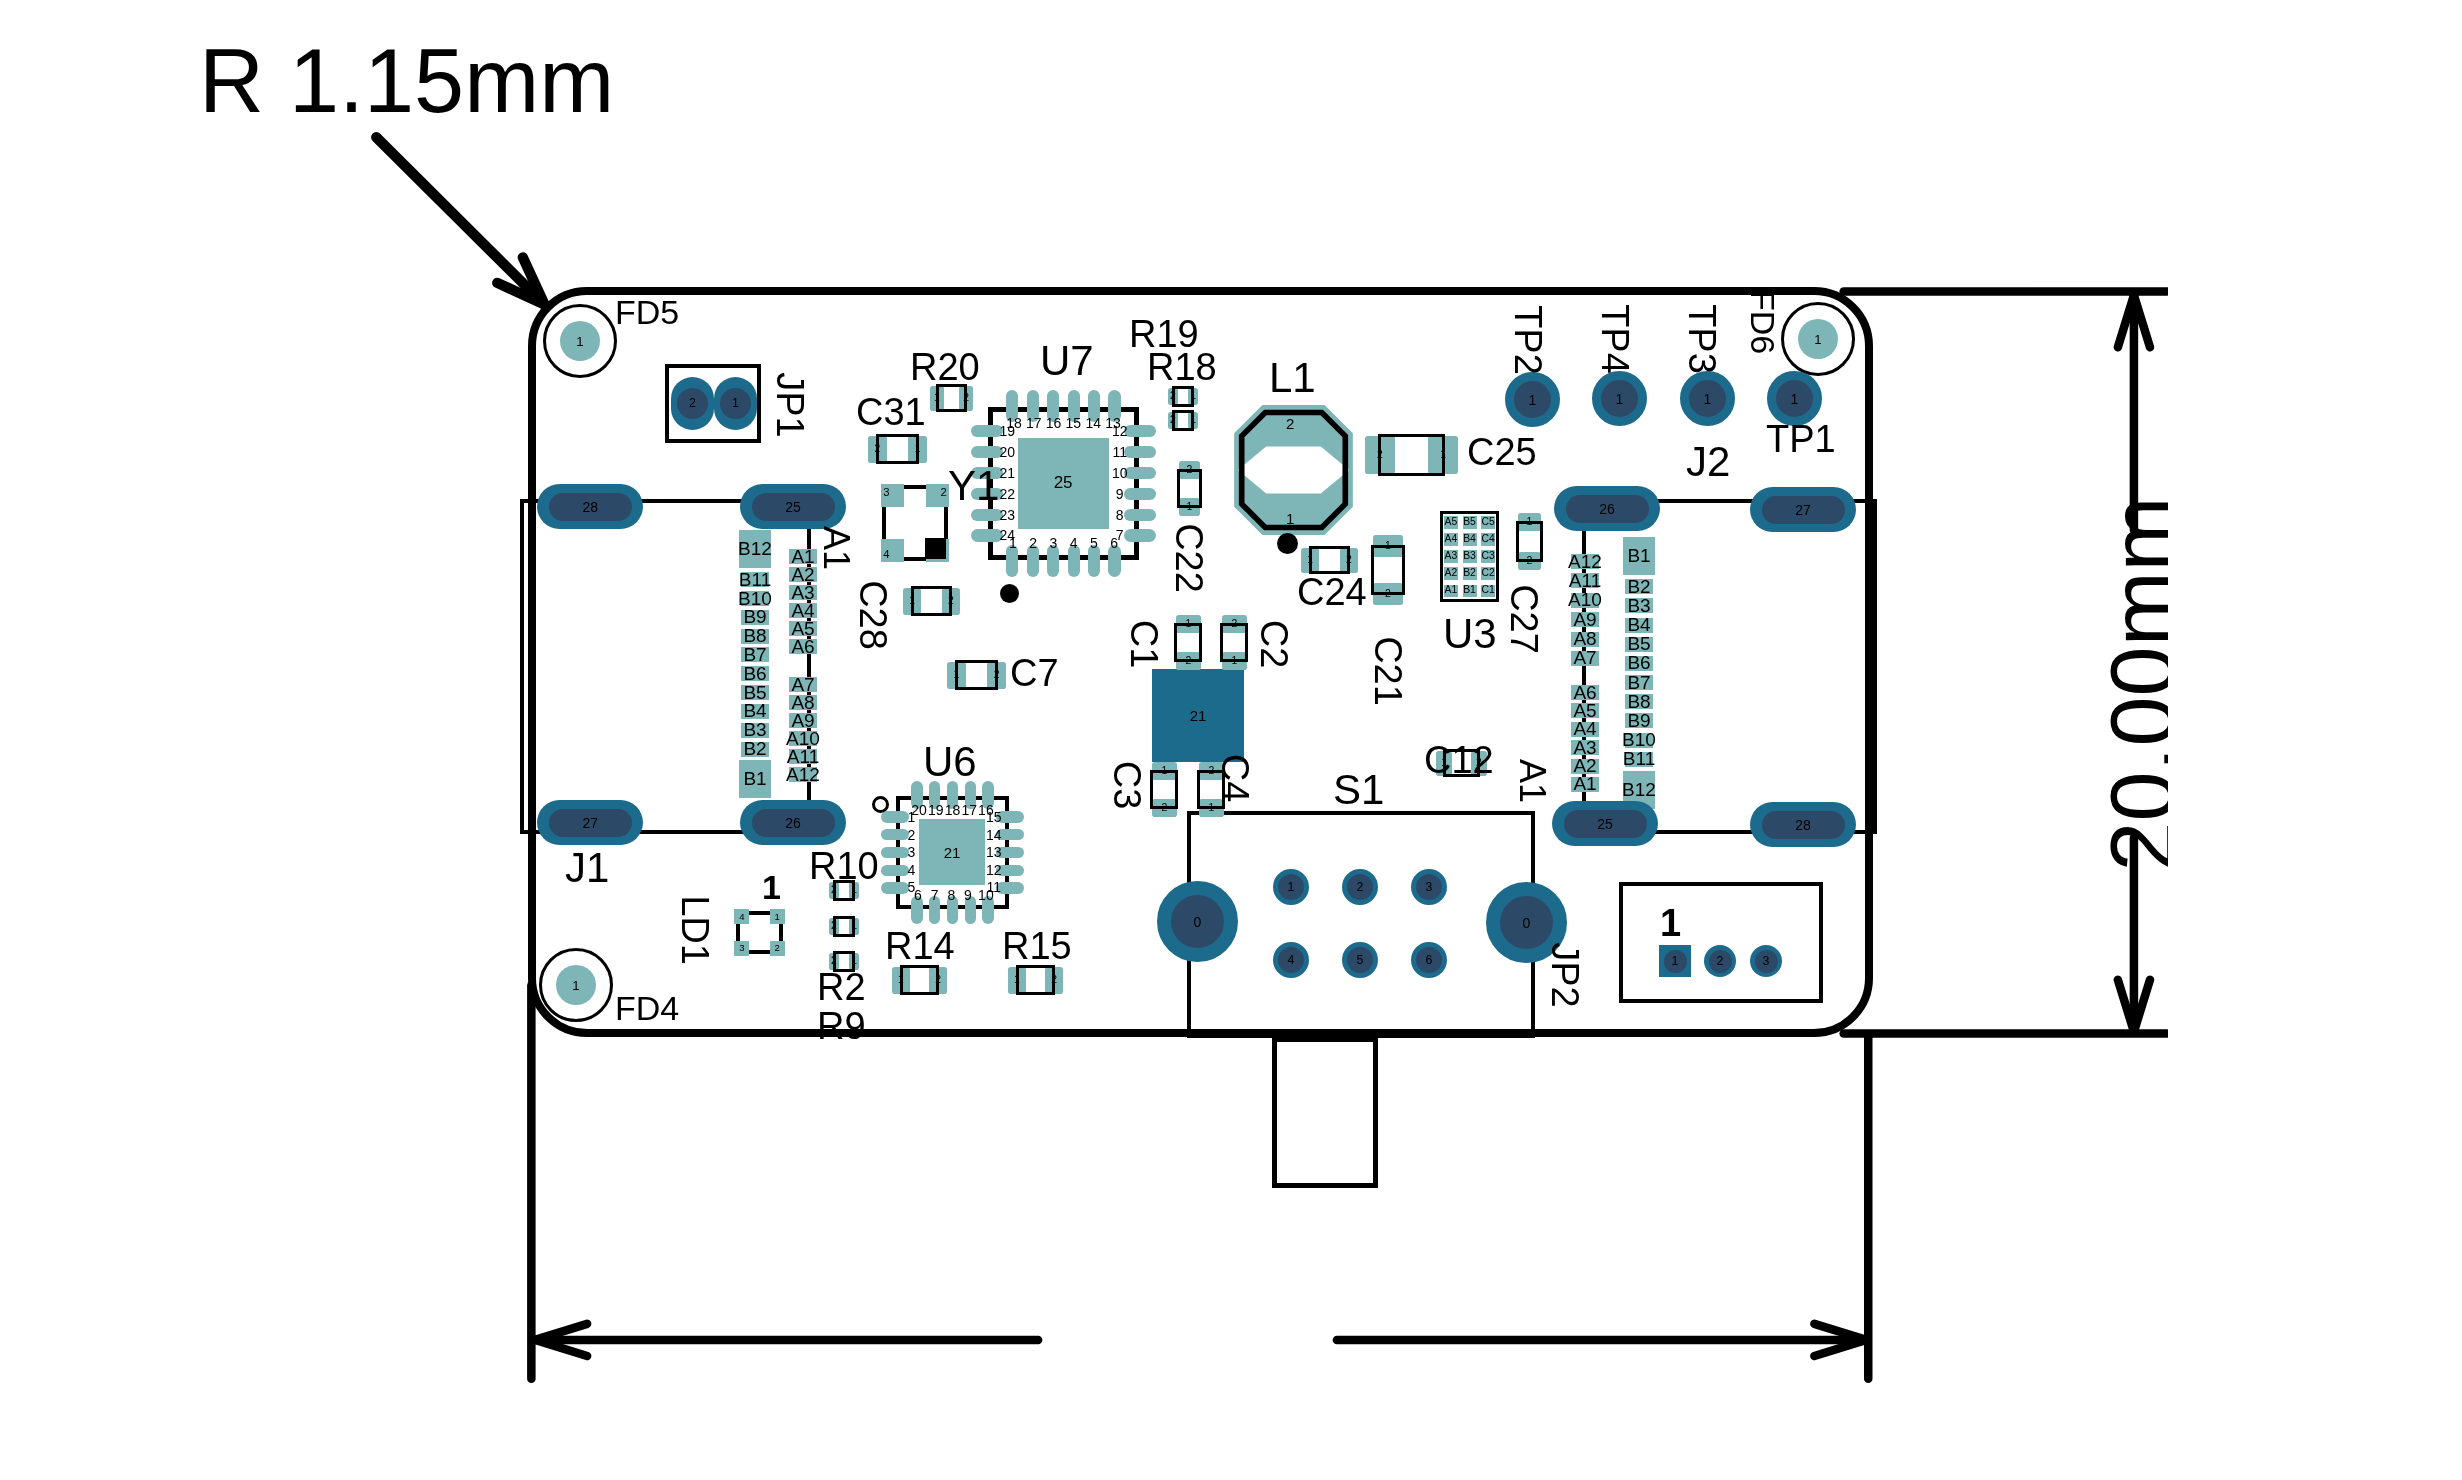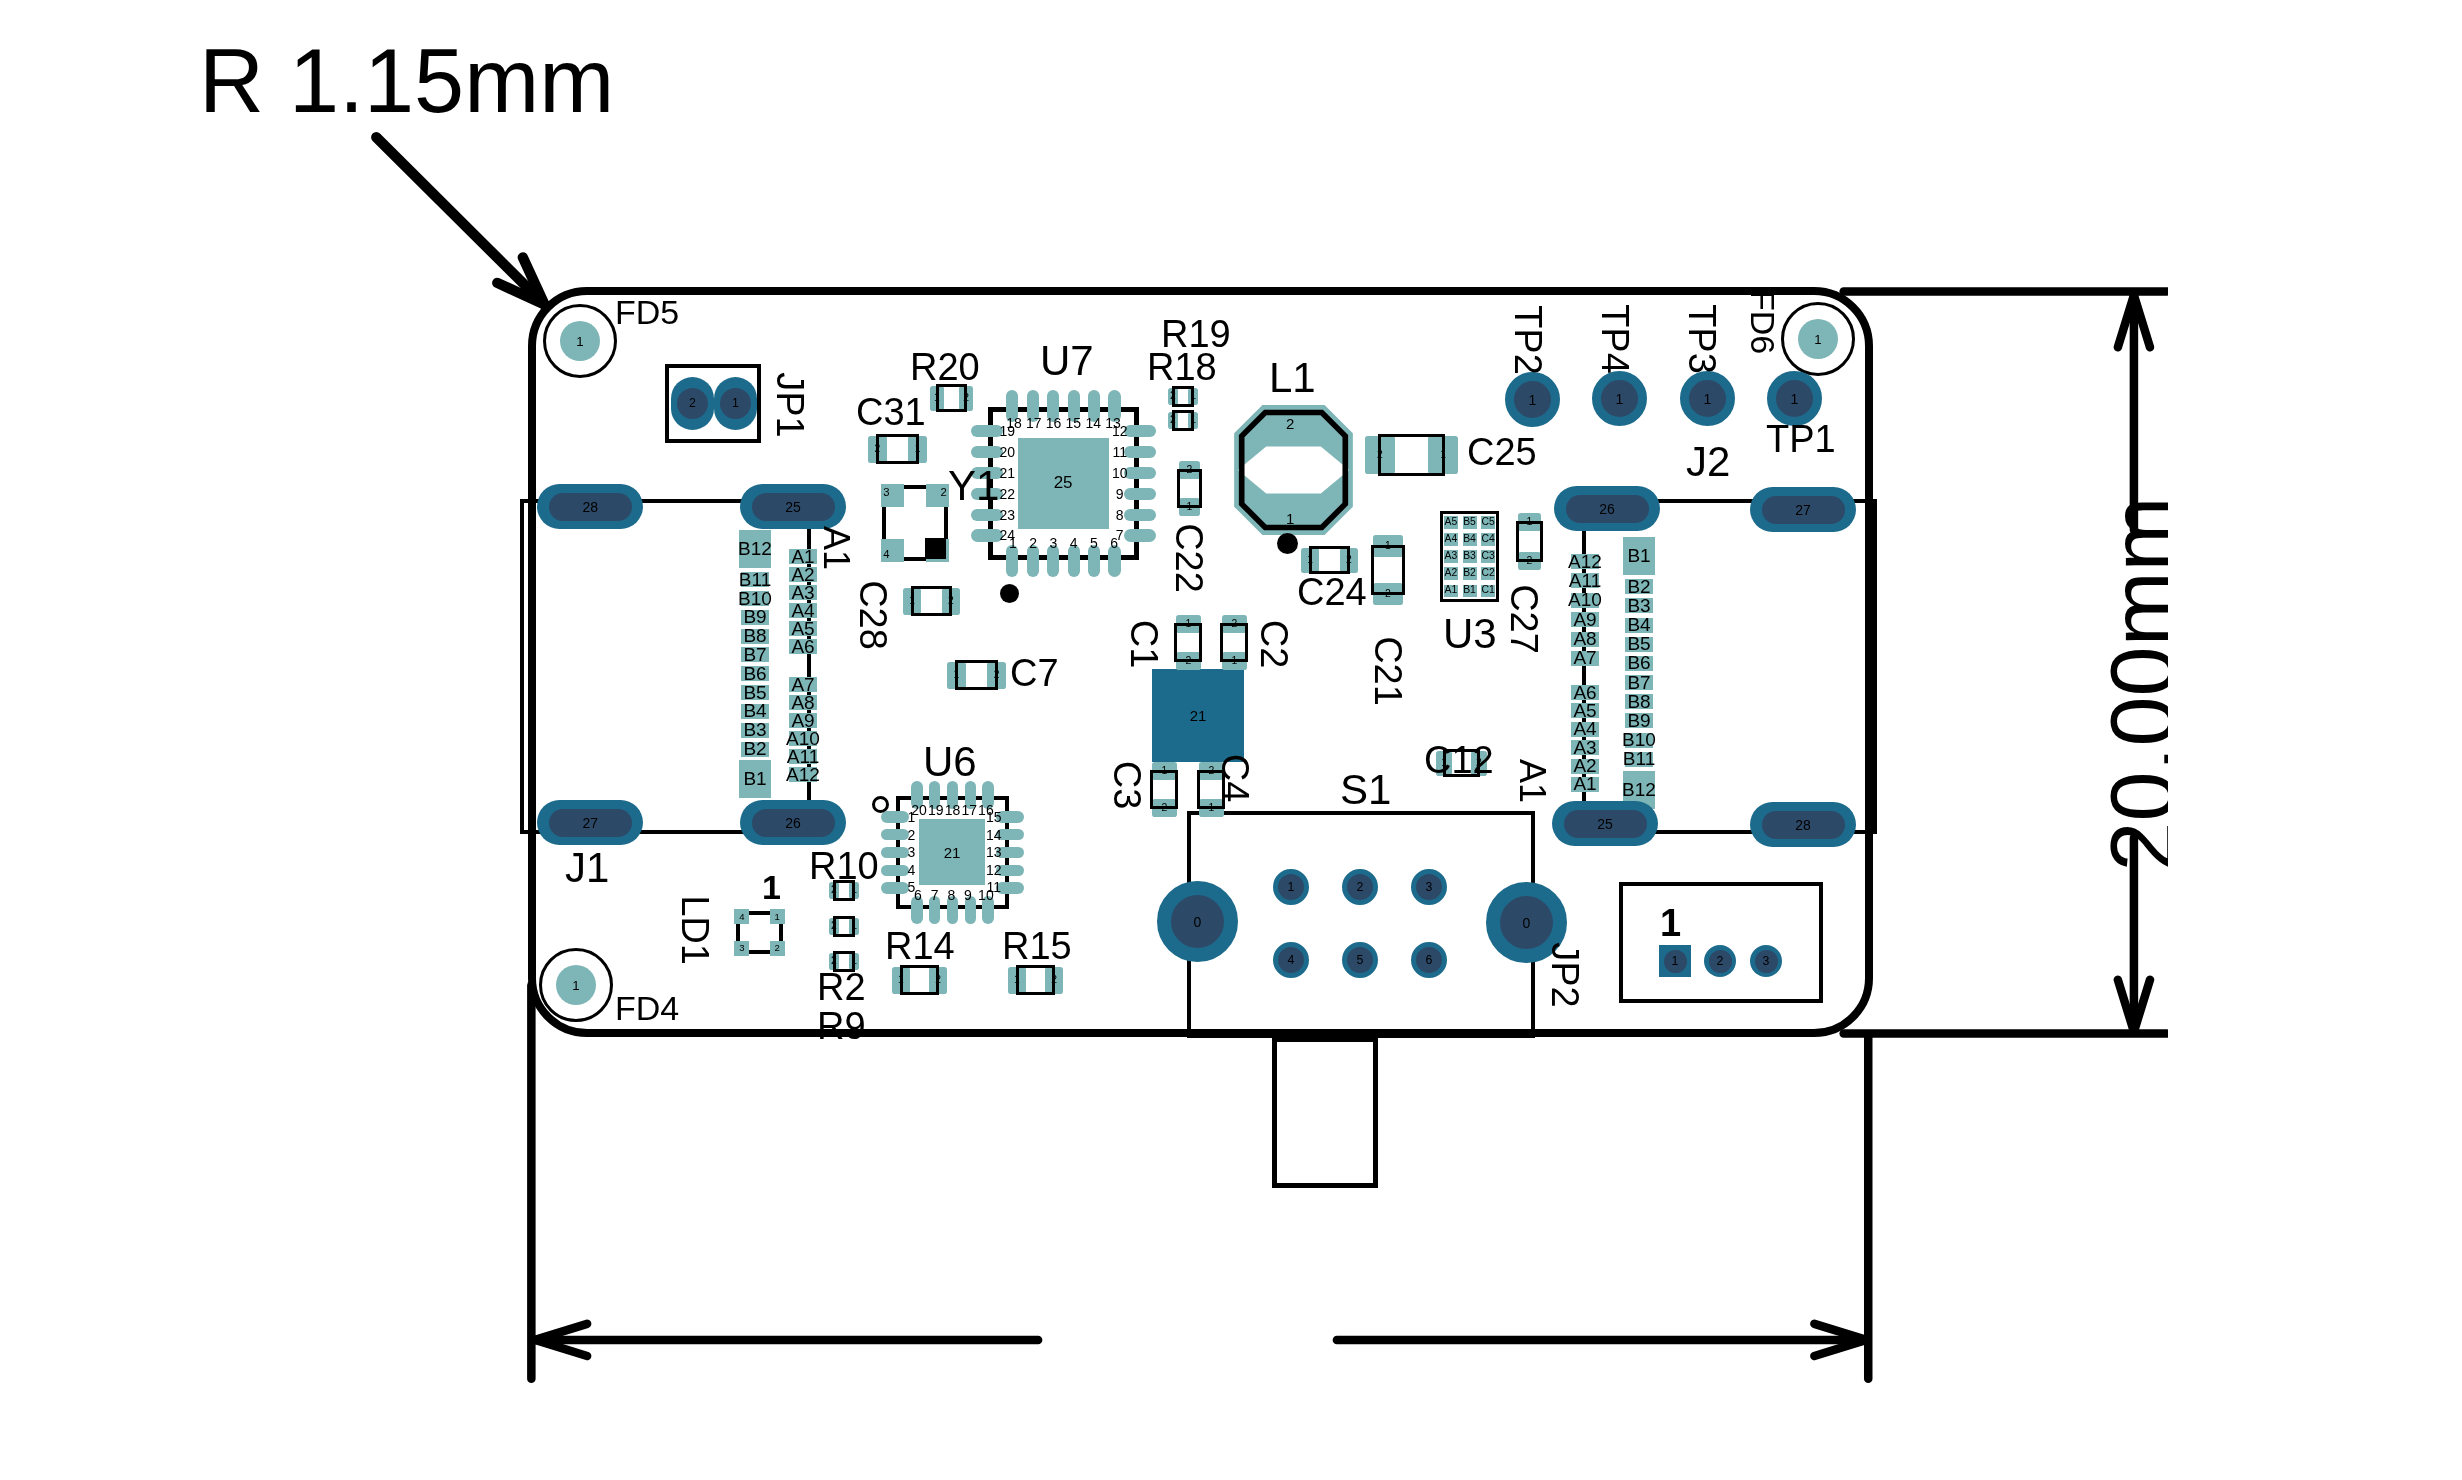--- a/index.html
+++ b/index.html
@@ -481,21 +481,21 @@
         <span class="ssml">1</span>
         <span class="ssml">2</span>
         <span class="ssml">3</span>
       </div>
     <div class="srow" style="left:82px;top:127px;">
         <span class="ssml">4</span>
         <span class="ssml">5</span>
         <span class="ssml">6</span>
       </div>
   </div>
-  <div class="lbl f44" style="left:1333px;top:769px;margin-left:7px;">S1</div>
+  <div class="lbl f44" style="left:1333px;top:769px;">S1</div>
   <div class="obox" style="left:1272px;top:1037px;width:106px;height:151px;border-width:5.7px;background:#fff;z-index:2;"></div>
 
   <div class="obox" style="left:1619px;top:882px;width:204px;height:121px;">
     <div class="jp2sq" style="left:36px;top:59px;">
         <span class="in">1</span>
       </div>
     <div class="jp2rd" style="left:81px;top:59px;">
         <span class="in">2</span>
       </div>
     <div class="jp2rd" style="left:127px;top:59px;">
@@ -527,21 +527,21 @@
 
   <div class="chip h" style="left:1168px;top:388px;width:30px;height:17px;">
       <span class="cpad pa">
         <i class="cnum">2</i>
       </span>
       <span class="cpad pb">
         <i class="cnum">1</i>
       </span>
       <span class="cbody"></span>
     </div>
-  <div class="lbl f40" style="left:1161px;top:315px;">R19</div>
+  <div class="lbl f40" style="left:1129px;top:315px;">R19</div>
   <div class="chip h" style="left:1168px;top:412px;width:30px;height:17px;">
       <span class="cpad pa">
         <i class="cnum">2</i>
       </span>
       <span class="cpad pb">
         <i class="cnum">1</i>
       </span>
       <span class="cbody"></span>
     </div>
   <div class="lbl f40" style="left:1147px;top:348px;">R18</div>

